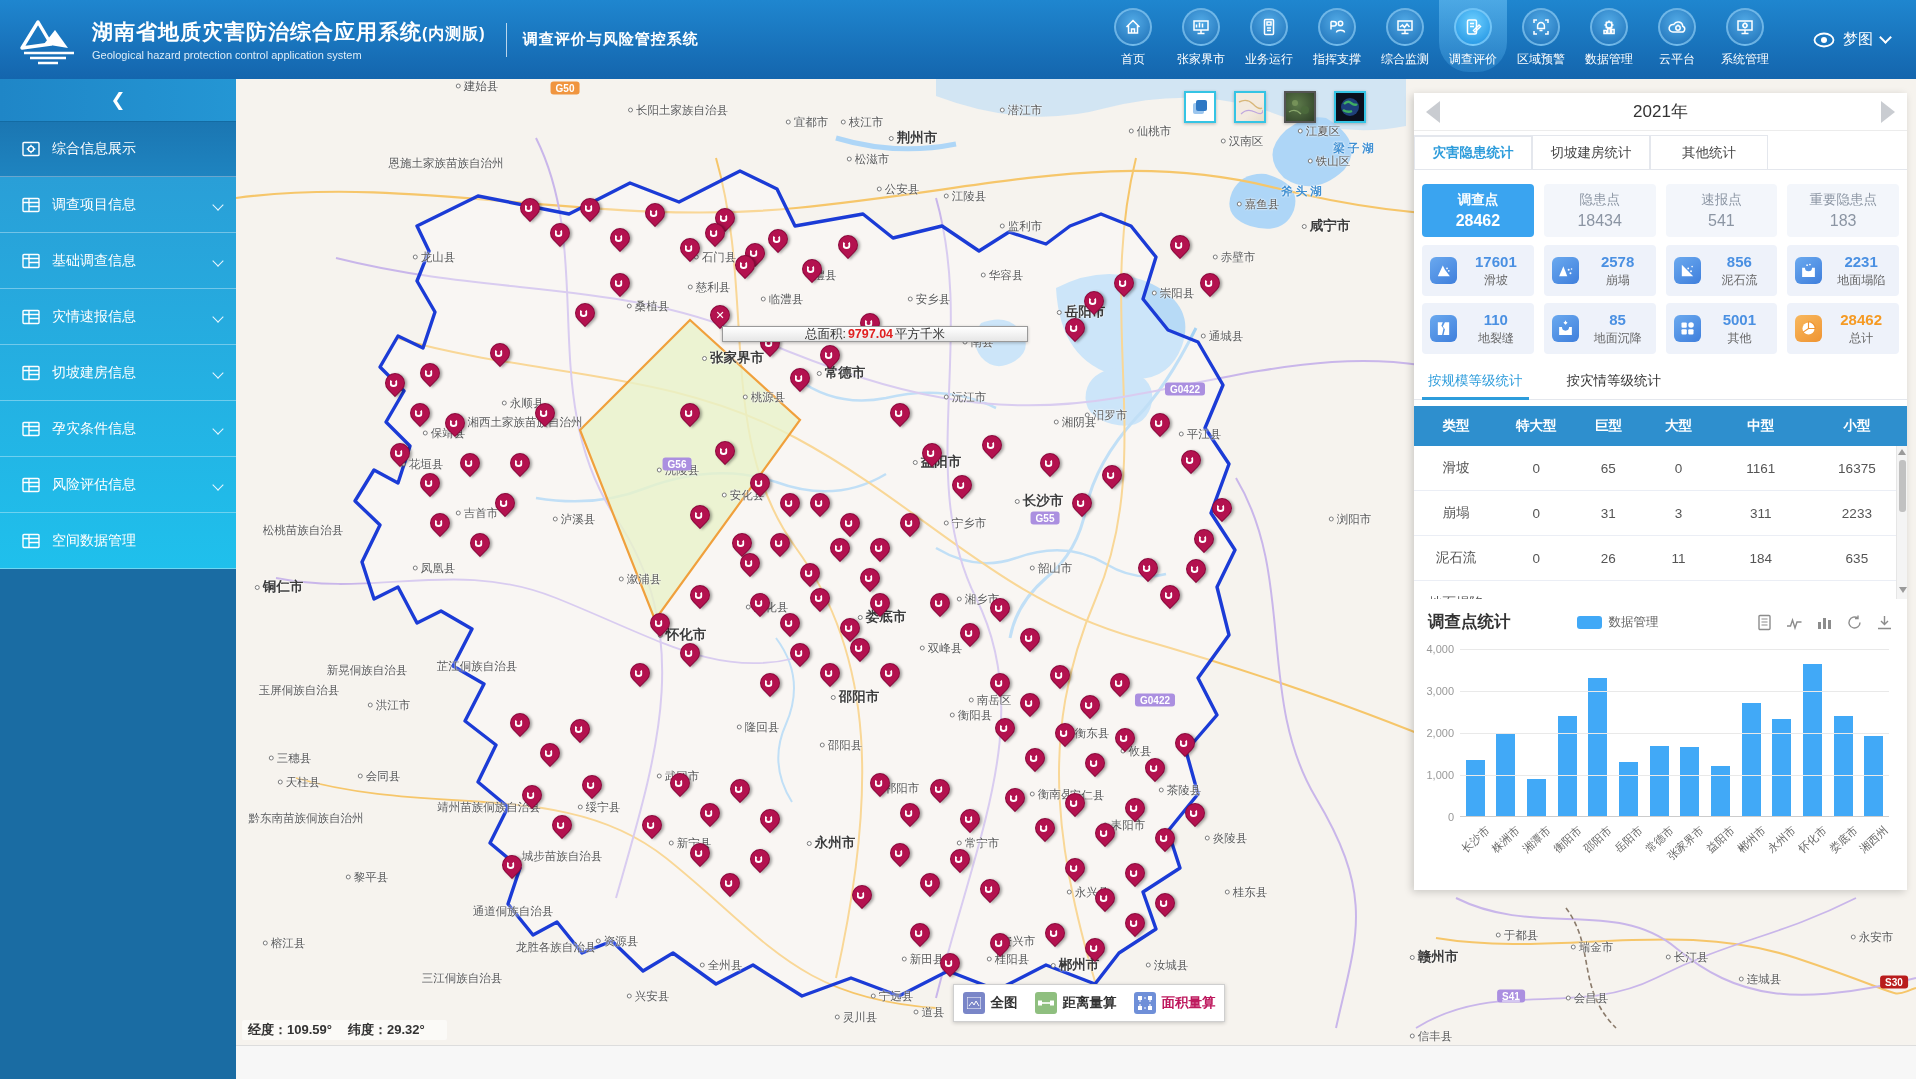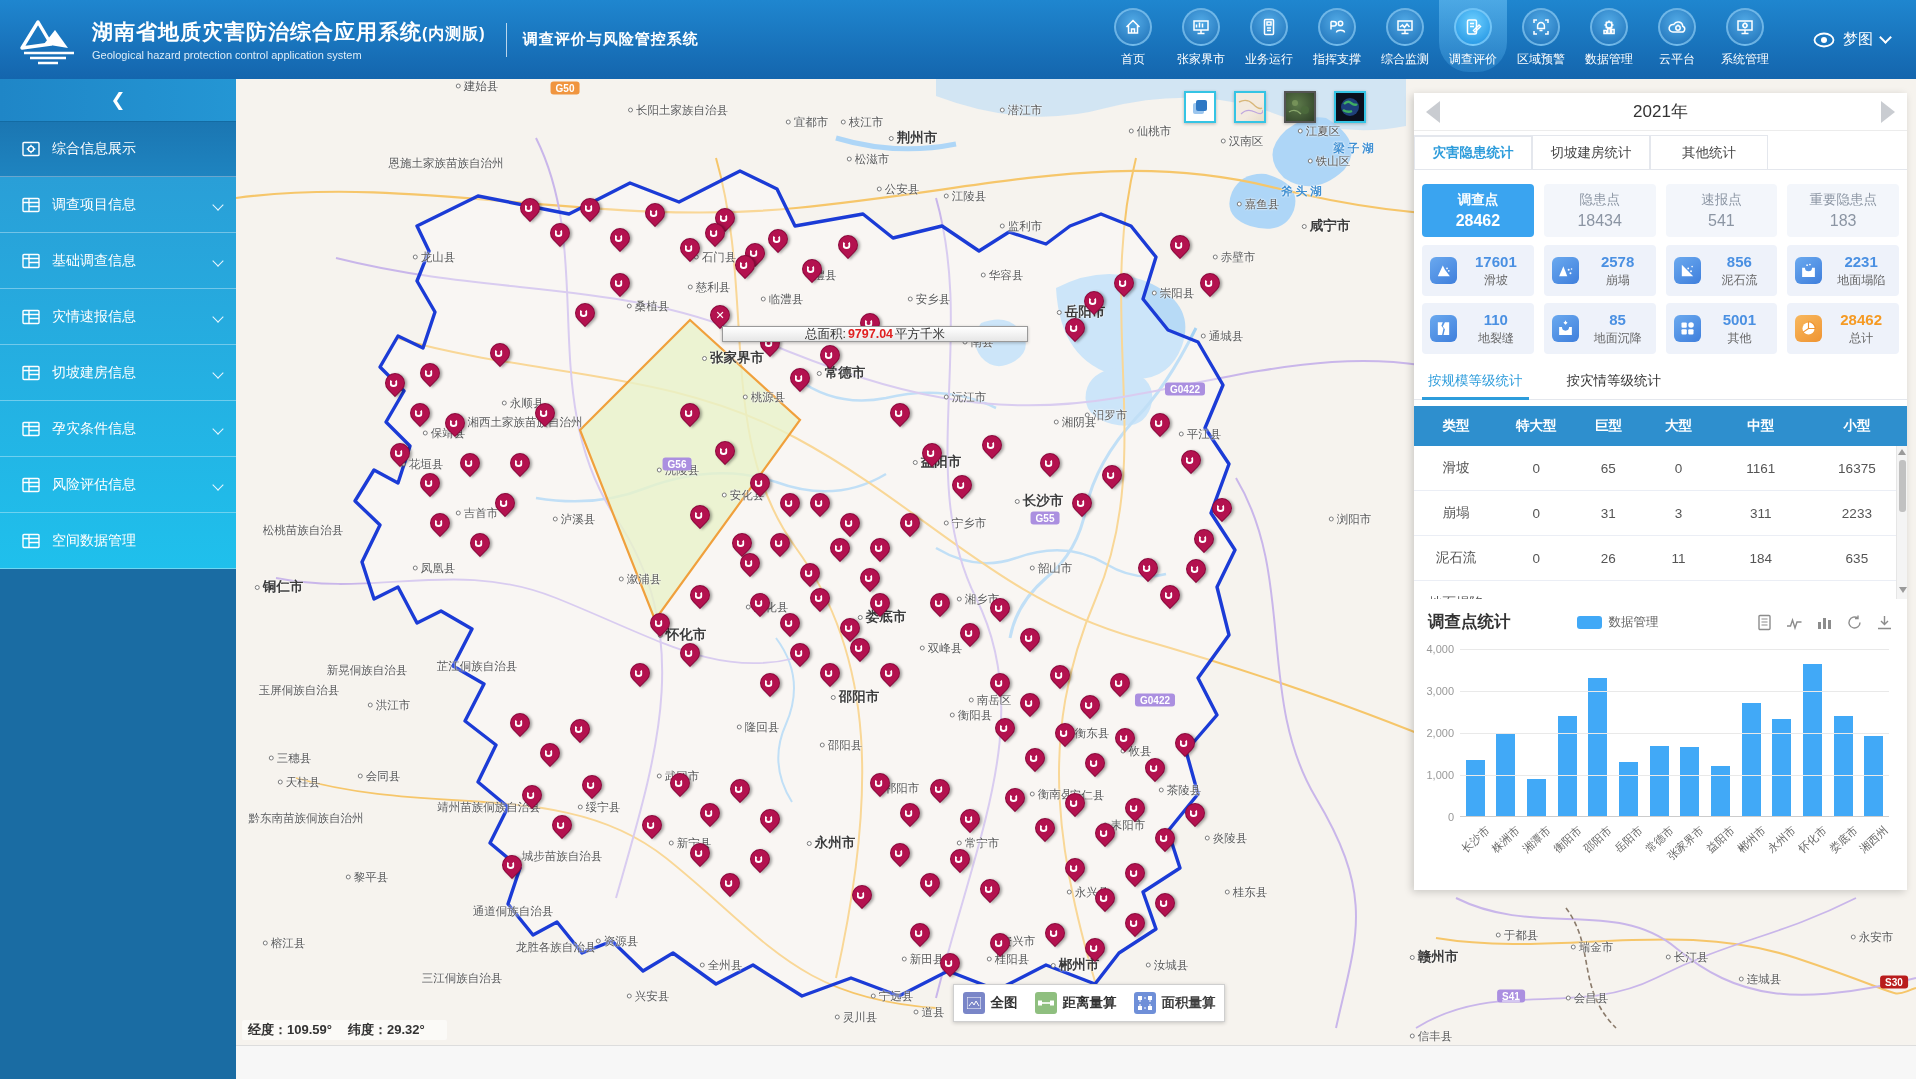--- a/index.html
+++ b/index.html
@@ -48,21 +48,21 @@
   .measure-tip{position:absolute;width:306px;height:16px;background:linear-gradient(180deg,#ffffff,#e6e6e6);border:1px solid #9a9a9a;box-shadow:0 1px 3px rgba(0,0,0,.25);display:flex;align-items:center;justify-content:center;font-size:12.5px;color:#333;z-index:6}
   .measure-tip b{color:#e02020;margin:0 2px}
   .layerbar{position:absolute;top:13px;left:948px;display:flex;gap:18px;z-index:5}
   .layerbtn{width:32px;height:32px;border:2px solid #35c4e4;background:#fff;display:flex;align-items:center;justify-content:center;cursor:pointer;box-shadow:0 1px 3px rgba(0,0,0,.25)}
   .layerbtn.thumb-map{background:linear-gradient(135deg,#f3eadf 60%,#e8ddc9);}
   .layerbtn.thumb-sat{background:radial-gradient(circle at 40% 40%,#5d7a4a,#2e4027);border-color:#555}
   .layerbtn.thumb-globe{background:#0a0f1d}
   .map-toolbar{position:absolute;left:717px;top:906px;width:272px;height:38px;background:#fff;border:1px solid #cfcfcf;box-shadow:0 1px 4px rgba(0,0,0,.2);display:flex;align-items:center;justify-content:space-around;z-index:6}
   .tool{display:flex;align-items:center;gap:6px;font-size:13.5px;color:#333;cursor:pointer;font-weight:bold}
   .tool .tico{width:22px;height:22px;border-radius:3px;display:flex;align-items:center;justify-content:center}
-  .tool.active{color:#404040}
+  .tool.active{color:#be185d}
   .coords{position:absolute;left:6px;top:942px;font-size:13px;font-weight:bold;color:#333;background:rgba(255,255,255,.55);padding:1px 6px;border-radius:2px;z-index:6}
   .coords span{margin-right:16px}
   .bottom-strip{position:absolute;left:236px;top:1045px;width:1680px;height:34px;background:#f7f7f7;border-top:1px solid #ddd;z-index:20}
 
   
   .panel{position:absolute;left:1414px;top:93px;width:493px;height:797px;background:#fff;box-shadow:-2px 2px 8px rgba(0,0,0,.18);z-index:30;font-size:13px}
   .panel-head{height:38px;display:flex;align-items:center;justify-content:space-between;padding:0 12px;border-bottom:1px solid #ececec}
   .yr-arrow{width:0;height:0;border-top:11px solid transparent;border-bottom:11px solid transparent;cursor:pointer}
   .yr-arrow.left{border-right:14px solid #c9ccd1}
   .yr-arrow.right{border-left:14px solid #c9ccd1}

